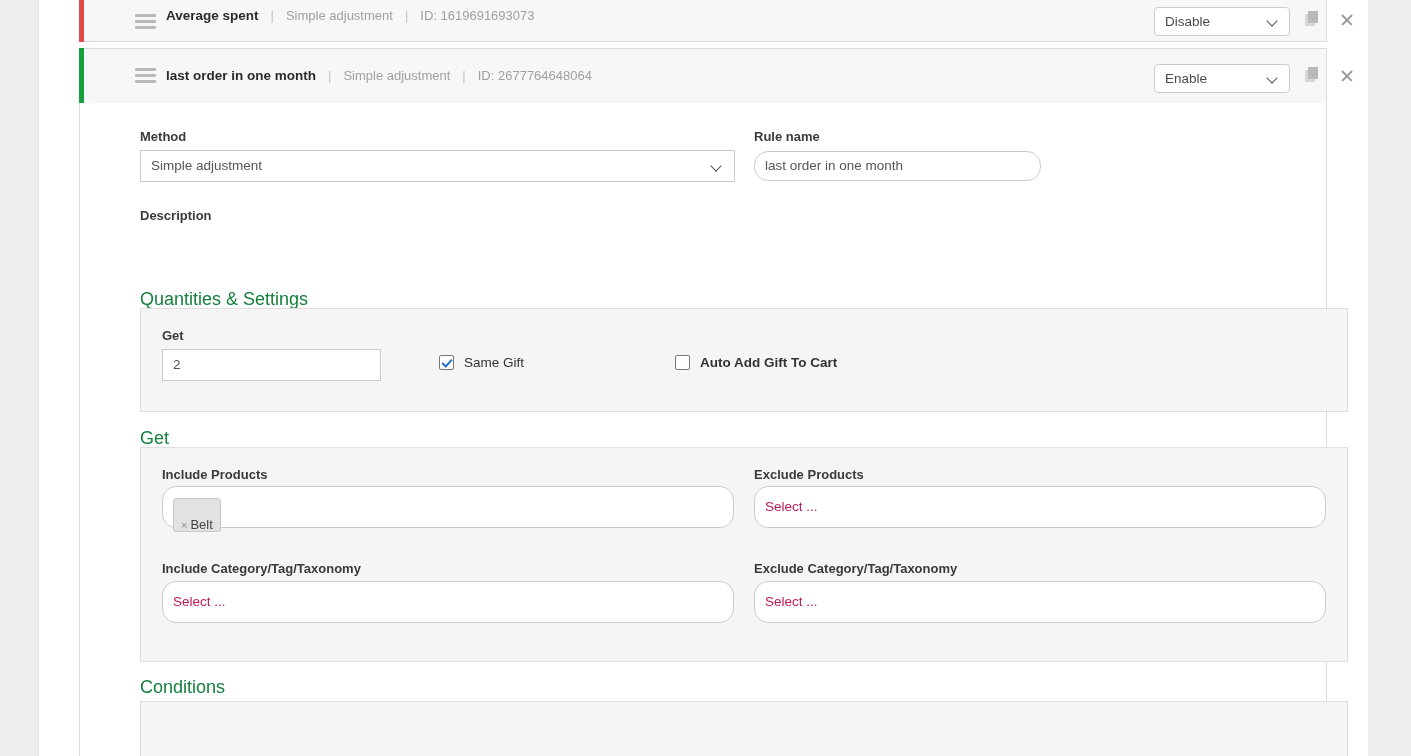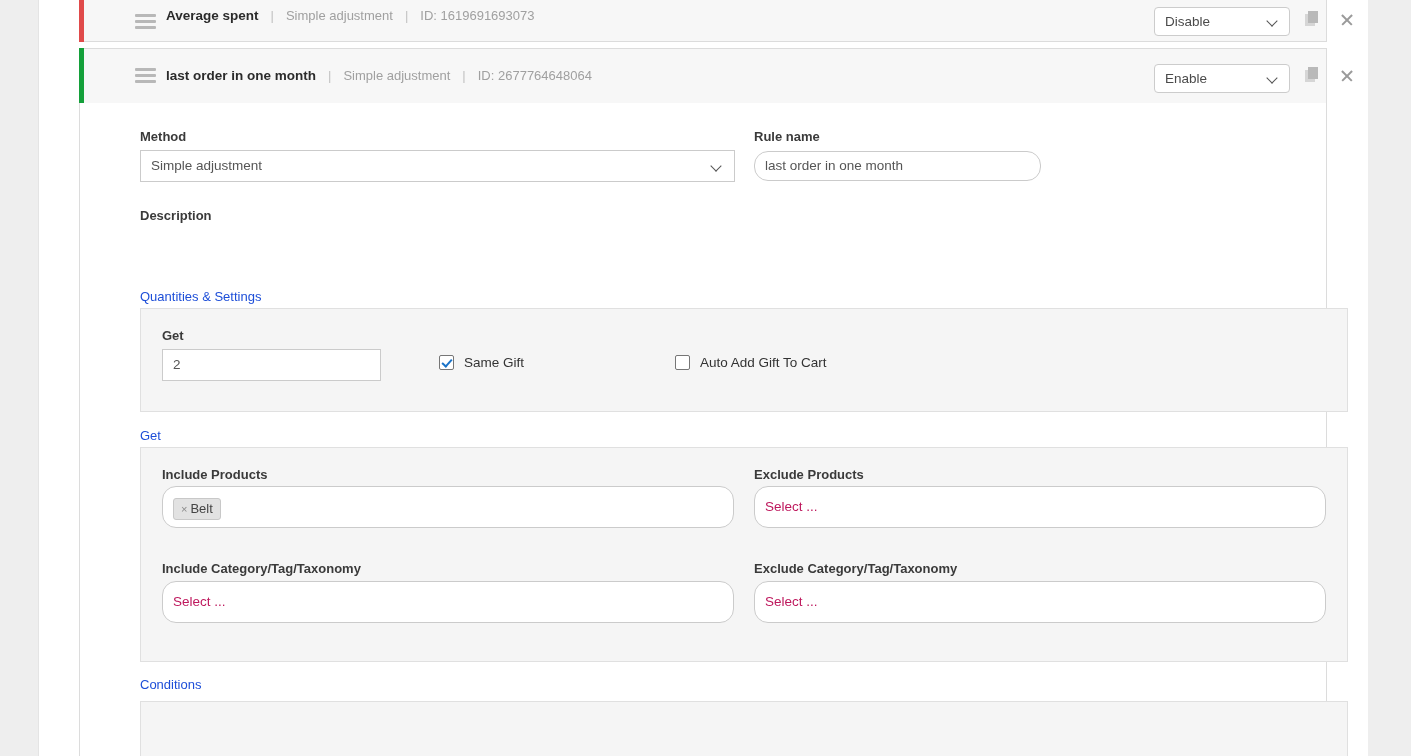--- a/index.html
+++ b/index.html
@@ -171,22 +171,22 @@
   }
 
   .field-label {
     position: absolute;
     font-size: 13px;
     font-weight: bold;
     color: #3a3a3a;
   }
   .section-label {
     position: absolute;
-    font-size: 13px;
-    color: #1d4ed8;
+    font-size: 18px;
+    color: #15803d;
   }
 
   .text-input {
     position: absolute;
     background: #ffffff;
     border: 1px solid #cbcbcb;
     box-sizing: border-box;
     font-family: "Liberation Sans", sans-serif;
     font-size: 13.5px;
     color: #555555;
@@ -247,21 +247,21 @@
   }
 
   
   .token {
     position: absolute;
     background: #e2e2e2;
     border: 1px solid #c8c8c8;
     border-radius: 3px;
     height: 22px;
     line-height: 20px;
-    padding: 0 7px;
+    padding: 16px 7px;
     font-size: 13px;
     color: #444444;
     box-sizing: border-box;
     cursor: pointer;
     white-space: nowrap;
   }
   .token .tk-x {
     color: #8a8a8a;
     font-size: 11px;
     margin-right: 3px;
@@ -360,21 +360,21 @@
     <div class="group-box" style="left:60px; top:205px; width:1208px; height:104px;"></div>
 
     <div class="field-label" style="left:82px; top:225px;">Get</div>
     <div class="text-input" style="left:82px; top:246px; width:219px; height:32px; line-height:30px;">2</div>
 
     <div class="cb-wrap" style="left:359px; top:252px;">
       <div class="cb checked"></div>
       <div class="cb-label">Same Gift</div>
     </div>
 
-    <div class="cb-wrap" style="left:595px; top:252px;">
+    <div class="cb-wrap" style="left:595px; top:252px;font-weight:bold;">
       <div class="cb"></div>
       <div class="cb-label">Auto Add Gift To Cart</div>
     </div>
 
     <div class="section-label" style="left:60px; top:325px;">Get</div>
     <div class="group-box" style="left:60px; top:344px; width:1208px; height:215px;"></div>
 
     <div class="field-label" style="left:82px; top:364px;">Include Products</div>
     <div class="text-input round" style="left:82px; top:383px; width:572px; height:42px;"></div>
     <div class="token" style="left:93px; top:395px;">

